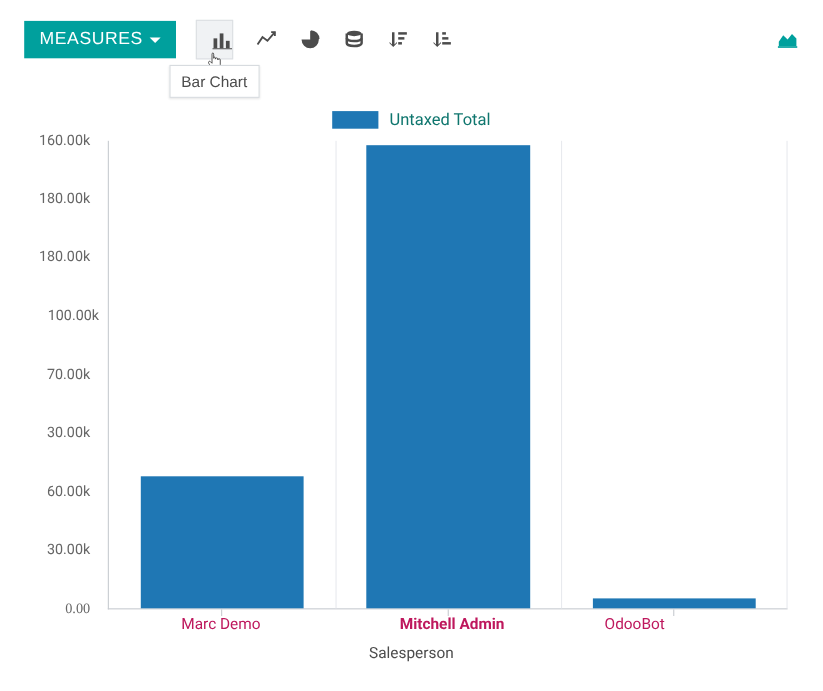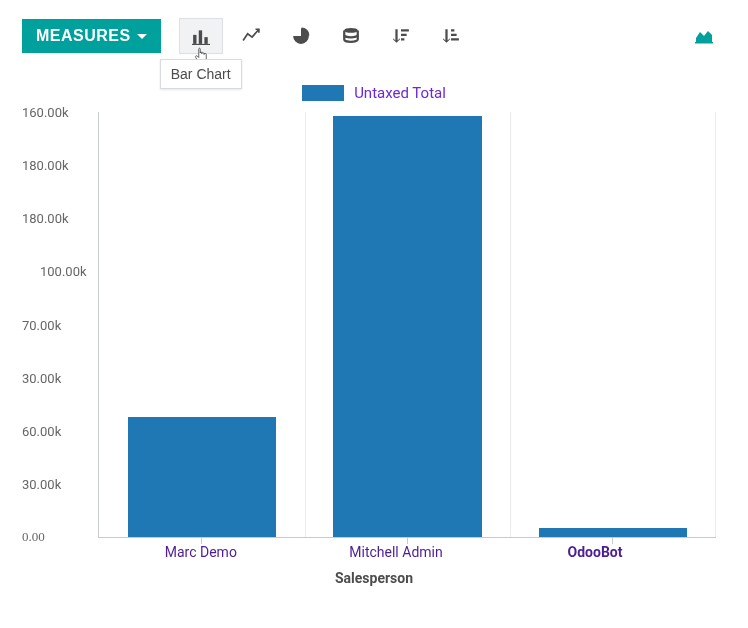--- a/index.html
+++ b/index.html
@@ -15,39 +15,39 @@
       align-items: center;
       padding: 18px 22px 0 22px;
       gap: 0;
     }
     .measures-btn {
       background: #00a09d;
       color: #fff;
       border: none;
       padding: 8px 14px;
       font-size: 16px;
-      font-weight: 700;
+      font-weight: 400;
       cursor: pointer;
       display: flex;
       align-items: center;
       gap: 6px;
       letter-spacing: 0.5px;
     }
     .measures-btn .caret {
       width: 0; height: 0;
       border-left: 5px solid transparent;
       border-right: 5px solid transparent;
       border-top: 5px solid #fff;
     }
     .icon-btn {
-      width: 44px;
+      width: 34px;
       height: 36px;
       display: flex;
       align-items: center;
-      justify-content: center;
+      justify-content: flex-end;
       cursor: pointer;
       border: 1px solid transparent;
       background: transparent;
       color: #4c4c4c;
       margin-left: 6px;
       position: relative;
     }
     .icon-btn.active {
       background: #f0f2f4;
       border: 1px solid #dcdfe3;
@@ -73,23 +73,23 @@
       left: 50%;
       transform: translateX(-50%);
       font-size: 18px;
       pointer-events: none;
     }
     .legend {
       display: flex;
       justify-content: center;
       align-items: center;
       gap: 10px;
-      margin-top: 30px;
+      margin-top: 46px;
       font-size: 15px;
-      color: #6d28d9;
+      color: #0f766e;
     }
     .legend-swatch {
       width: 42px;
       height: 16px;
       background: #1f77b4;
     }
     .chart-area {
       position: relative;
       margin: 10px 22px 0 22px;
       height: 480px;
@@ -113,39 +113,38 @@
       position: absolute;
       bottom: 0;
       background: #1f77b4;
     }
     .y-label {
       position: absolute;
       right: calc(100% - 70px);
       transform: translateY(-50%);
       font-size: 13px;
       color: #666;
-      text-align: left;
+      text-align: right;
       width: 60px;
     }
     .x-label {
       position: absolute;
       top: calc(100% - 48px);
       transform: translateX(-50%);
       font-size: 14px;
-      color: #4c1d95;
+      color: #be185d;
       white-space: nowrap;
     }
     .axis-title {
       position: absolute;
       bottom: 6px;
       left: 50%;
       transform: translateX(-50%);
       font-size: 14px;
       color: #4c4c4c;
-      font-weight: bold;
     }
     .tick-mark {
       position: absolute;
       width: 1px;
       height: 6px;
       background: #c7cbd0;
       top: calc(100% - 54px);
     }
   </style>
 </head>
@@ -237,23 +236,23 @@
       <div class="bar" style="left: 28.7933px; width: 148.08px; height: 119.531px; background: rgb(31, 119, 180);"></div>
       <div class="bar" style="left: 234.46px; width: 148.08px; height: 421.016px; background: rgb(31, 119, 180);"></div>
       <div class="bar" style="left: 440.127px; width: 148.08px; height: 9.29688px; background: rgb(31, 119, 180);"></div>
     </div>
   <div class="axis-title">Salesperson</div>
 <div class="y-label" style="top: 425px; left: 0px; font-family: Liberation Serif, serif;">0.00</div>
     <div class="y-label" style="top: 371.875px; left: 0px;">30.00k</div>
     <div class="y-label" style="top: 318.75px; left: 0px;">60.00k</div>
     <div class="y-label" style="top: 265.625px; left: 0px;">30.00k</div>
     <div class="y-label" style="top: 212.5px; left: 0px;">70.00k</div>
-    <div class="y-label" style="top: 159.375px; left: 18px;">100.00k</div>
+    <div class="y-label" style="top: 159.375px; left: 8px;">100.00k</div>
     <div class="y-label" style="top: 106.25px; left: 0px;">180.00k</div>
     <div class="y-label" style="top: 53.125px; left: 0px;">180.00k</div>
     <div class="y-label" style="top: 0px; left: 0px;">160.00k</div>
     <div class="x-label" style="left: 178.833px;">Marc Demo</div>
     <div class="tick-mark" style="left: 178.833px;"></div>
-    <div class="x-label" style="left: 374px;">Mitchell Admin</div>
+    <div class="x-label" style="left: 389px; font-weight: bold;">Mitchell Admin</div>
     <div class="tick-mark" style="left: 384.5px;"></div>
-    <div class="x-label" style="left: 573px; font-weight: bold;">OdooBot</div>
+    <div class="x-label" style="left: 555px;">OdooBot</div>
     <div class="tick-mark" style="left: 590.167px;"></div>
   </div>
 
 </body></html>

